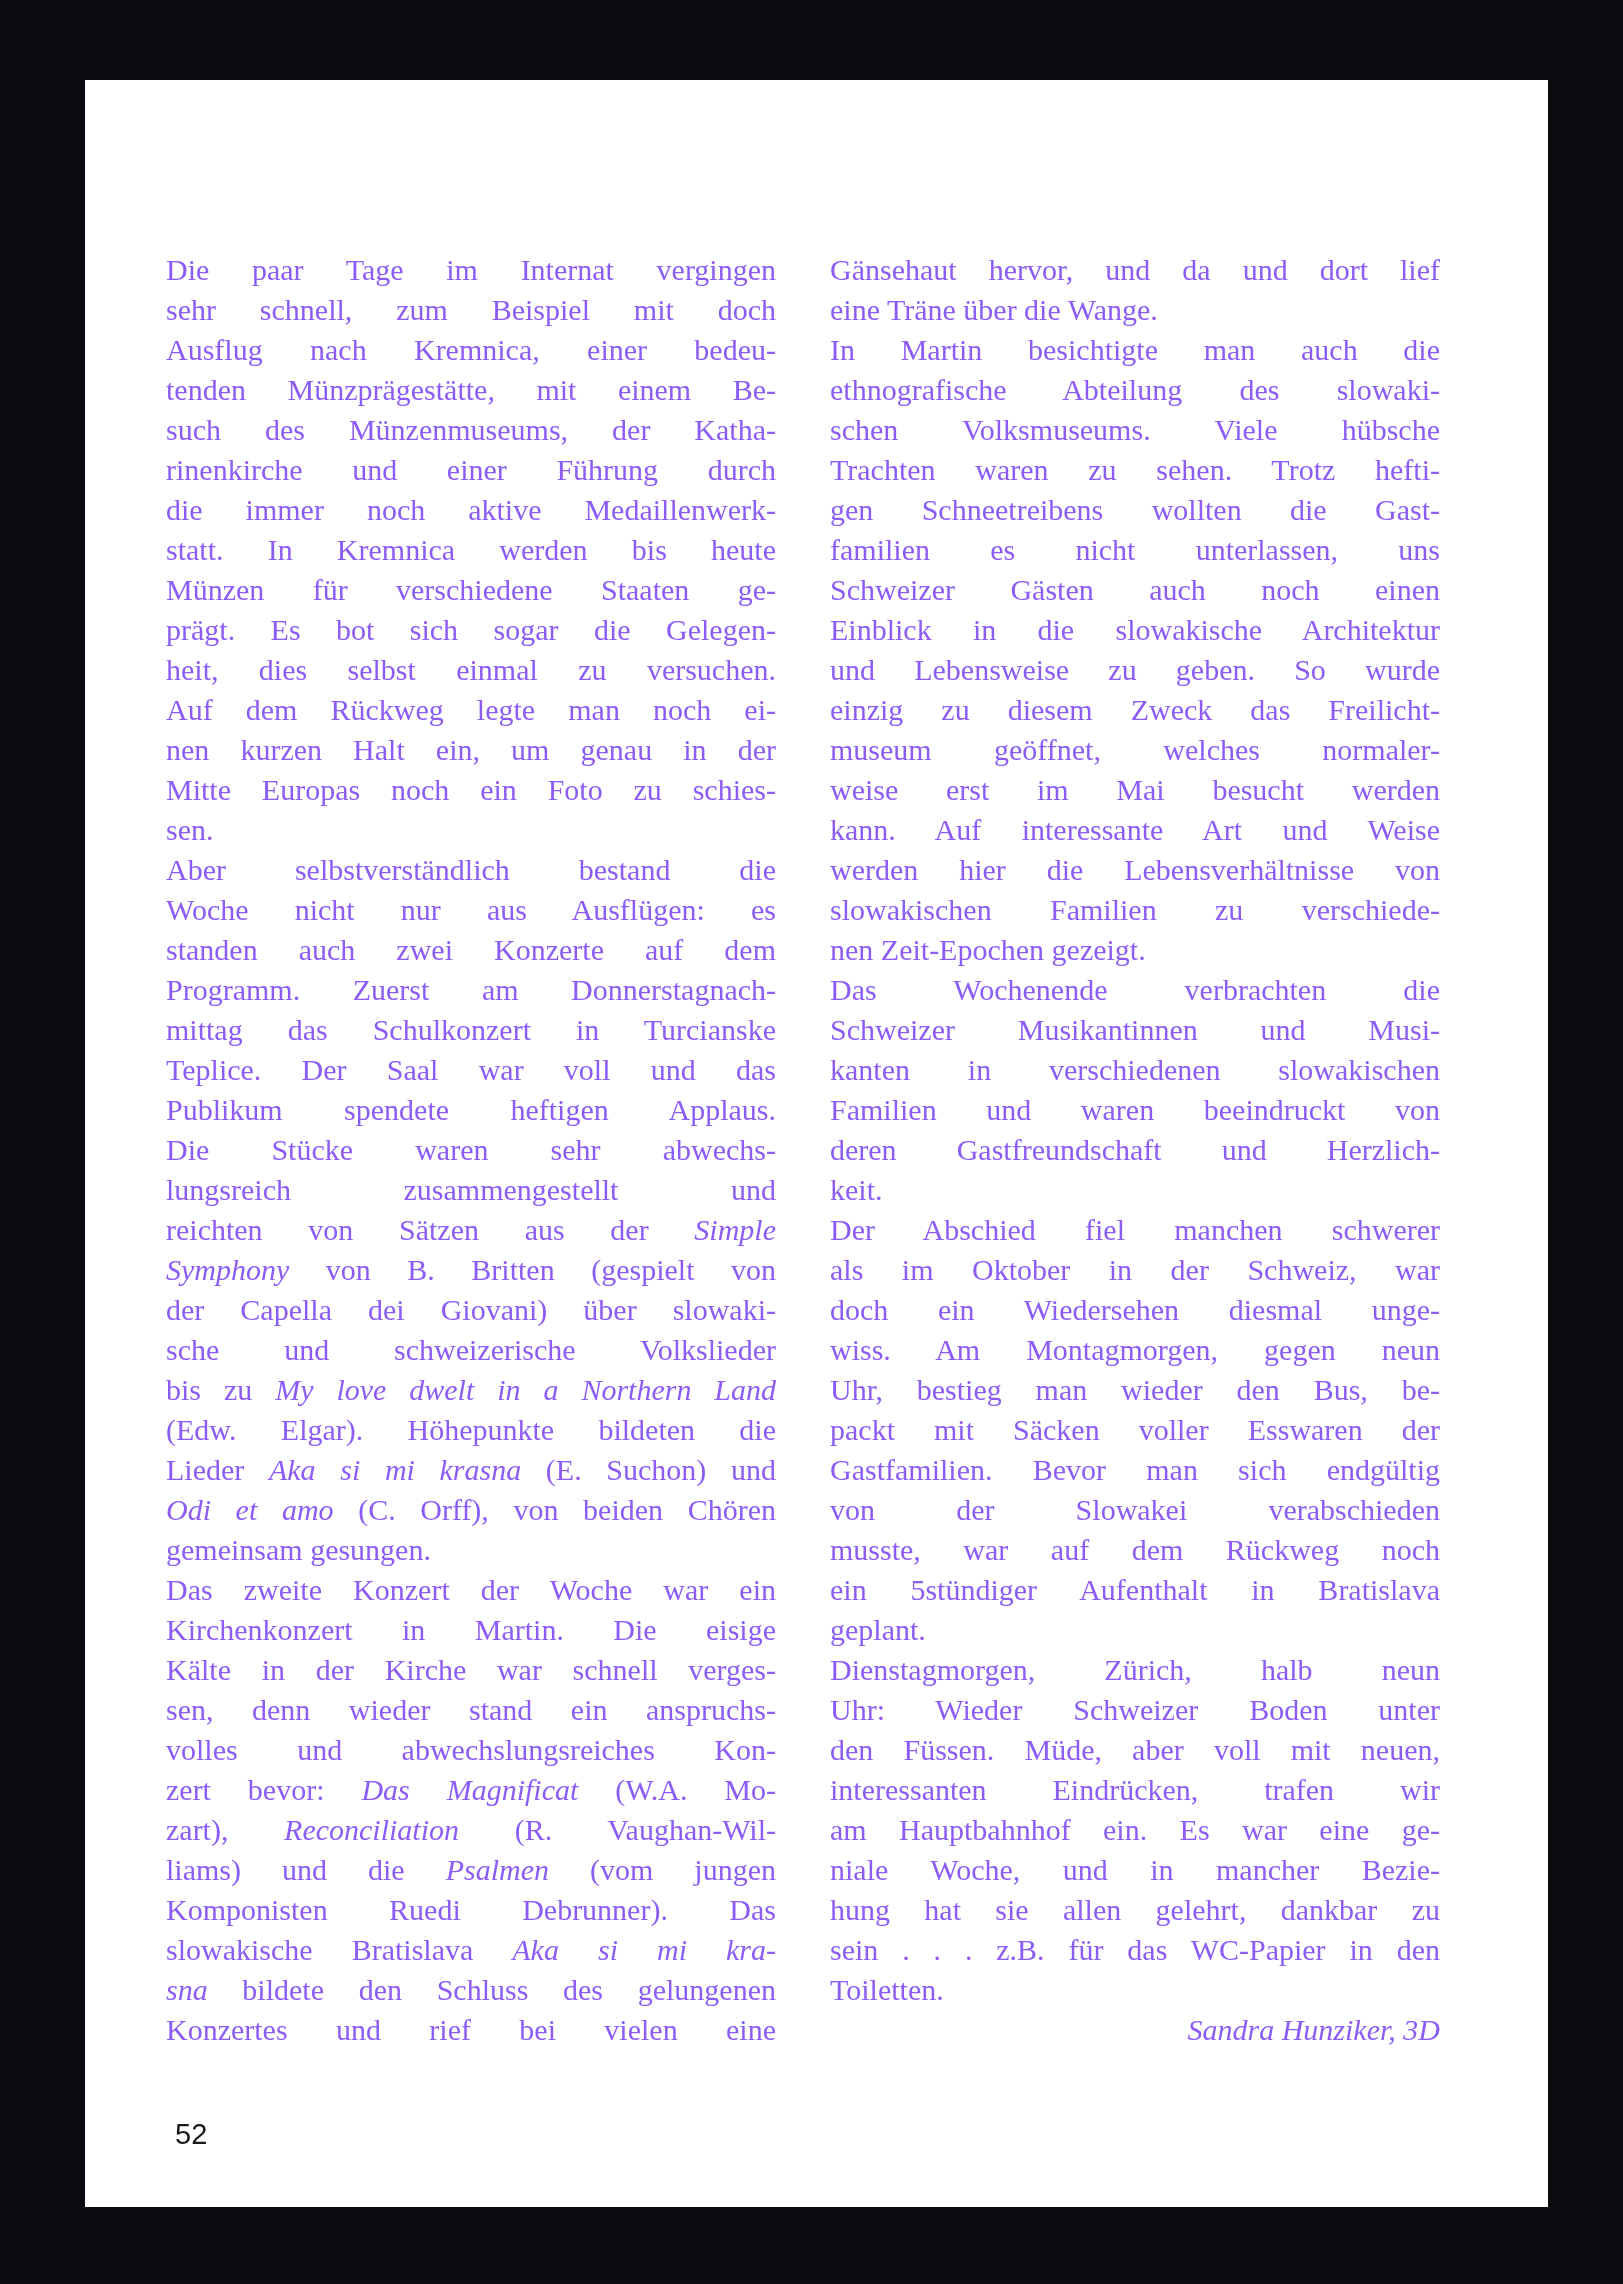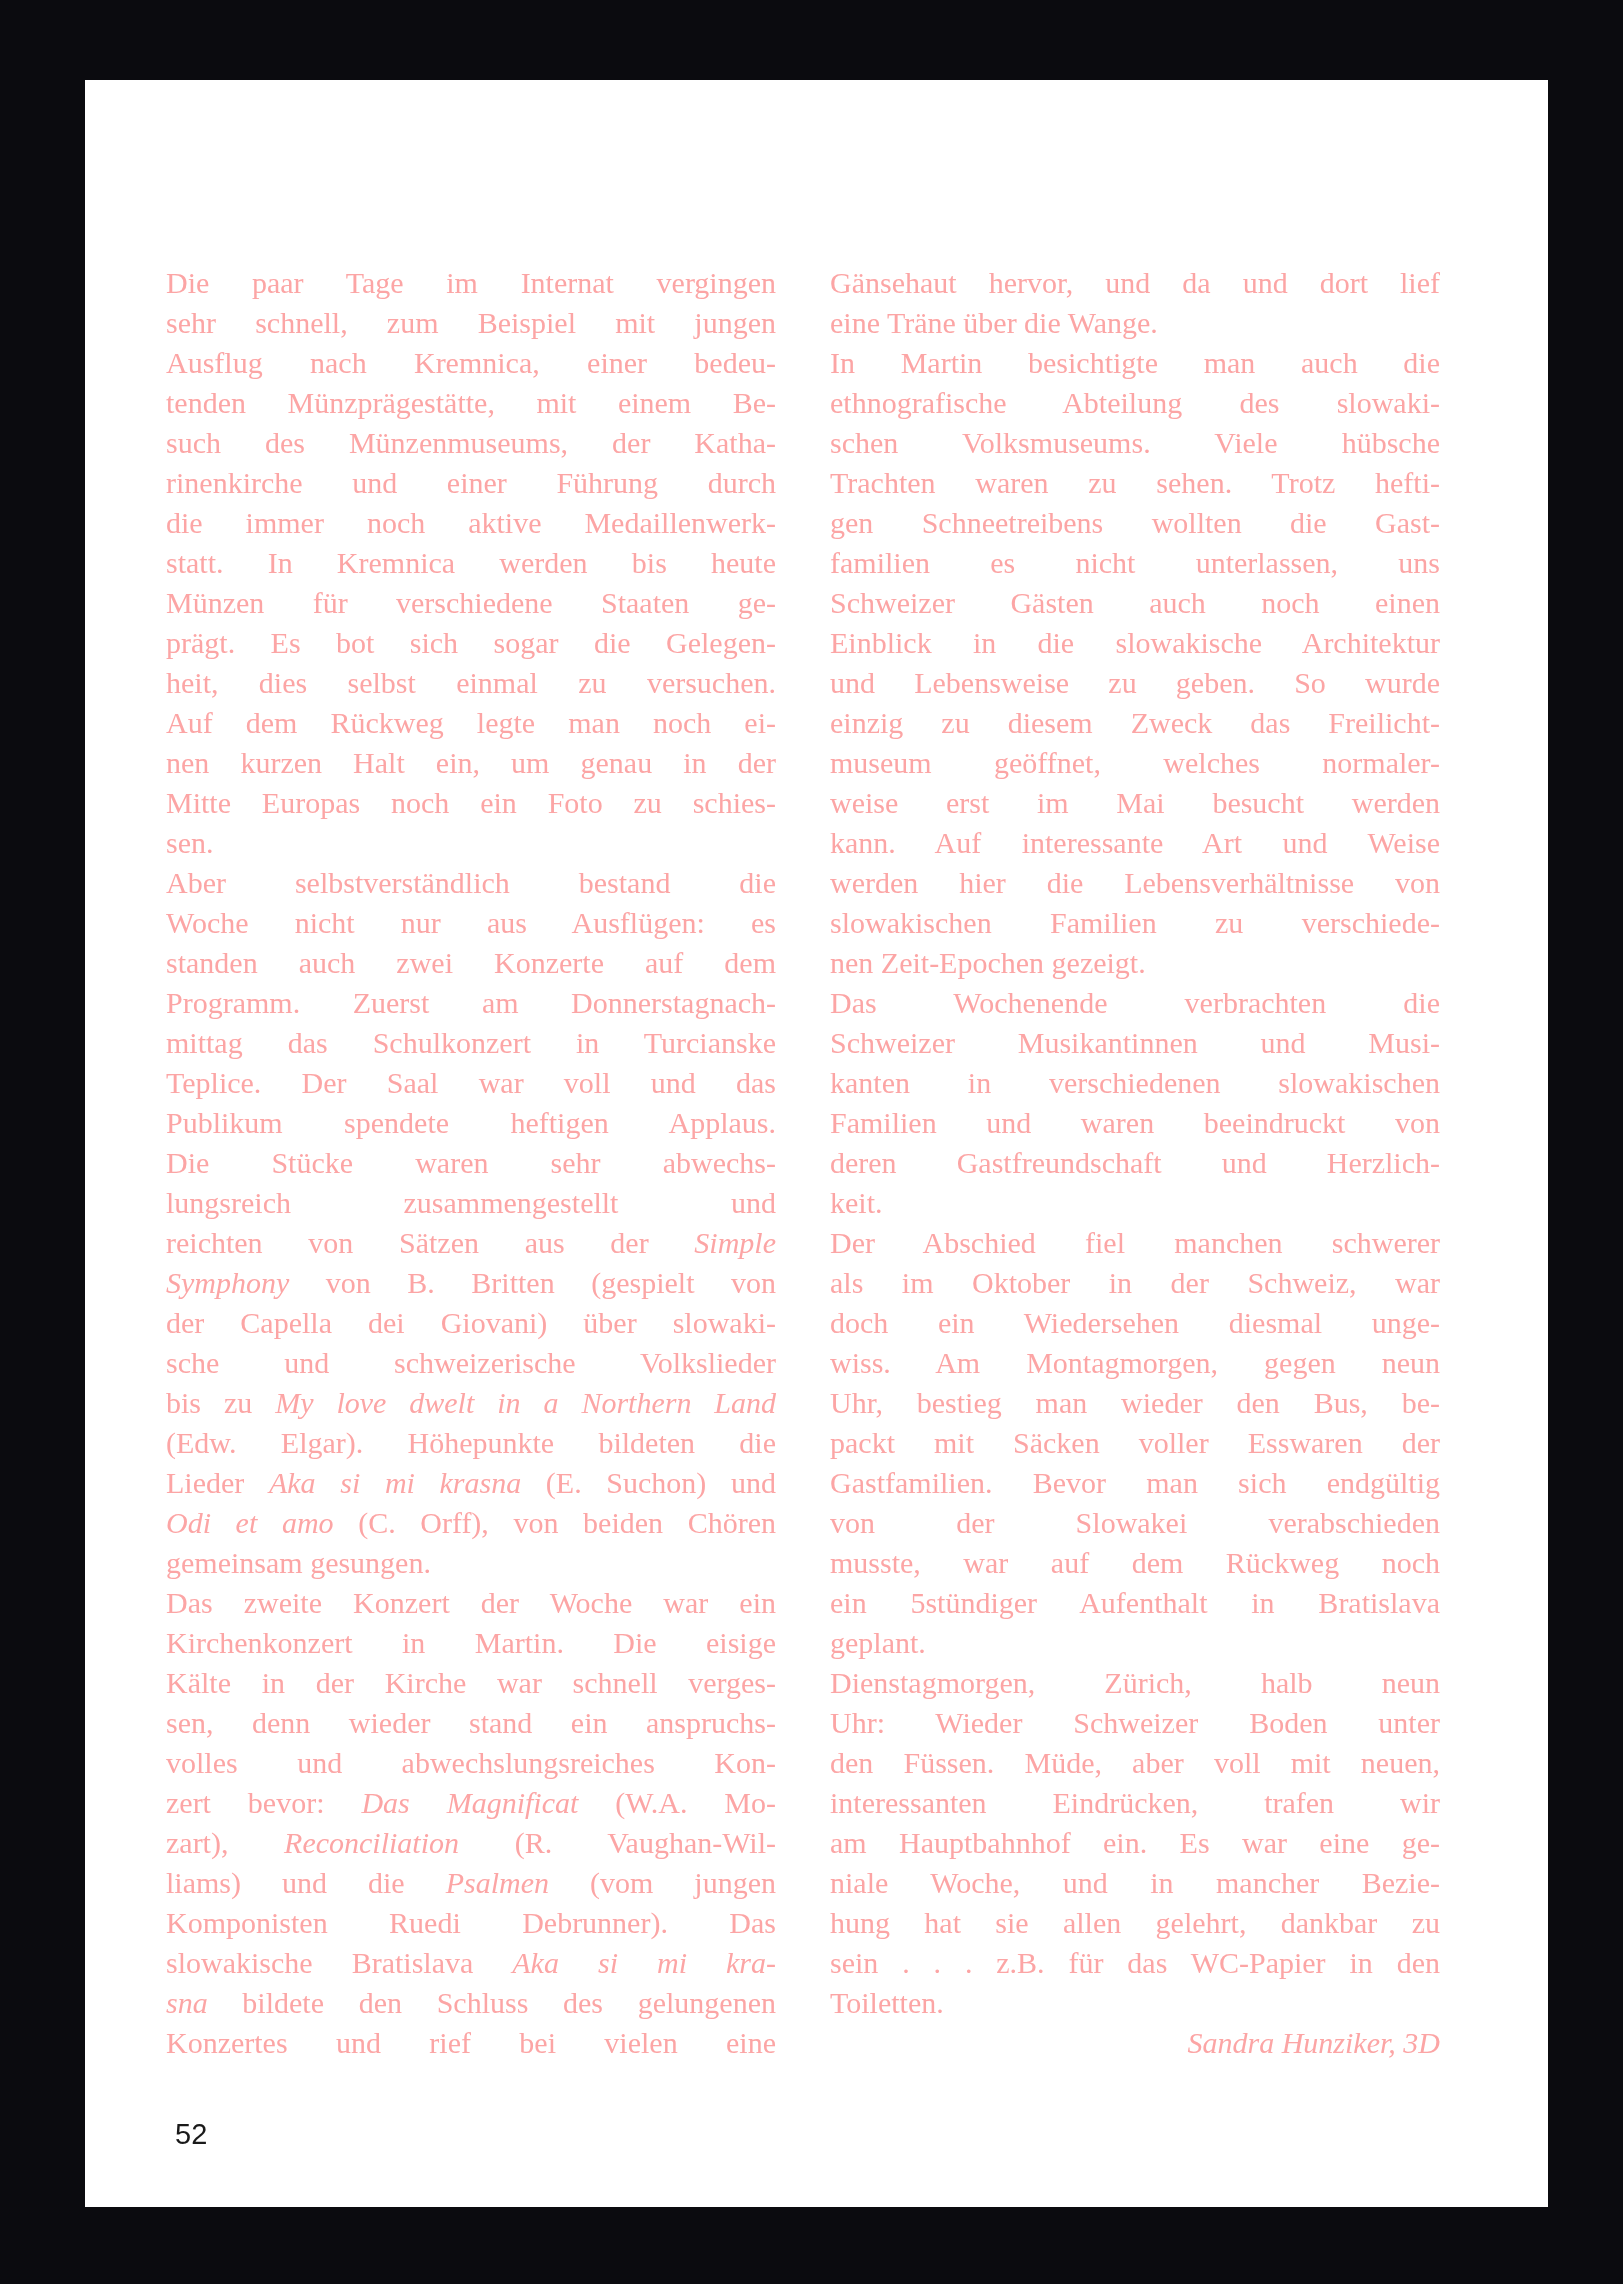--- a/index.html
+++ b/index.html
@@ -1,34 +1,34 @@
 <!DOCTYPE html>
 <html style="font-size:13px"><head>
 <meta charset="utf-8">
 <style>
   html, body { margin:0; padding:0; }
   body { width:1623px; height:2284px; background:#0b0b0f; position:relative; overflow:hidden; }
   .page { position:absolute; left:85px; top:80px; width:1463px; height:2127px; background:#ffffff; }
-  .col { position:absolute; top:250px; font-family:"Liberation Serif","DejaVu Serif",serif; font-size:30px; color:#fca5a5;margin-top:13px; }
+  .col { position:absolute; top:250px; font-family:"Liberation Serif","DejaVu Serif",serif; font-size:30px; color:#8b5cf6; }
   .col-left { left:166px; width:610px; }
   .col-right { left:830px; width:610px; }
   .line { height:40px; line-height:40px; white-space:nowrap; text-align:justify; text-align-last:justify; overflow:visible; }
   .line.last { text-align-last:left; }
   .line.right { text-align:left; text-align-last:right; }
   .it { font-style:italic; }
   .pagenum { position:absolute; left:175px; top:2118px; font-family:Liberation Sans, sans-serif; font-size:29px; color:#1a1a1a; }
 </style>
 </head>
 <body>
 
 <div class="page"></div>
 
 <div class="col col-left">
     <div class="line"><span>Die paar Tage im Internat vergingen</span></div>
-    <div class="line"><span>sehr schnell, zum Beispiel mit jungen</span></div>
+    <div class="line"><span>sehr schnell, zum Beispiel mit doch</span></div>
     <div class="line"><span>Ausflug nach Kremnica, einer bedeu-</span></div>
     <div class="line"><span>tenden Münzprägestätte, mit einem Be-</span></div>
     <div class="line"><span>such des Münzenmuseums, der Katha-</span></div>
     <div class="line"><span>rinenkirche und einer Führung durch</span></div>
     <div class="line"><span>die immer noch aktive Medaillenwerk-</span></div>
     <div class="line"><span>statt. In Kremnica werden bis heute</span></div>
     <div class="line"><span>Münzen für verschiedene Staaten ge-</span></div>
     <div class="line"><span>prägt. Es bot sich sogar die Gelegen-</span></div>
     <div class="line"><span>heit, dies selbst einmal zu versuchen.</span></div>
     <div class="line"><span>Auf dem Rückweg legte man noch ei-</span></div>

